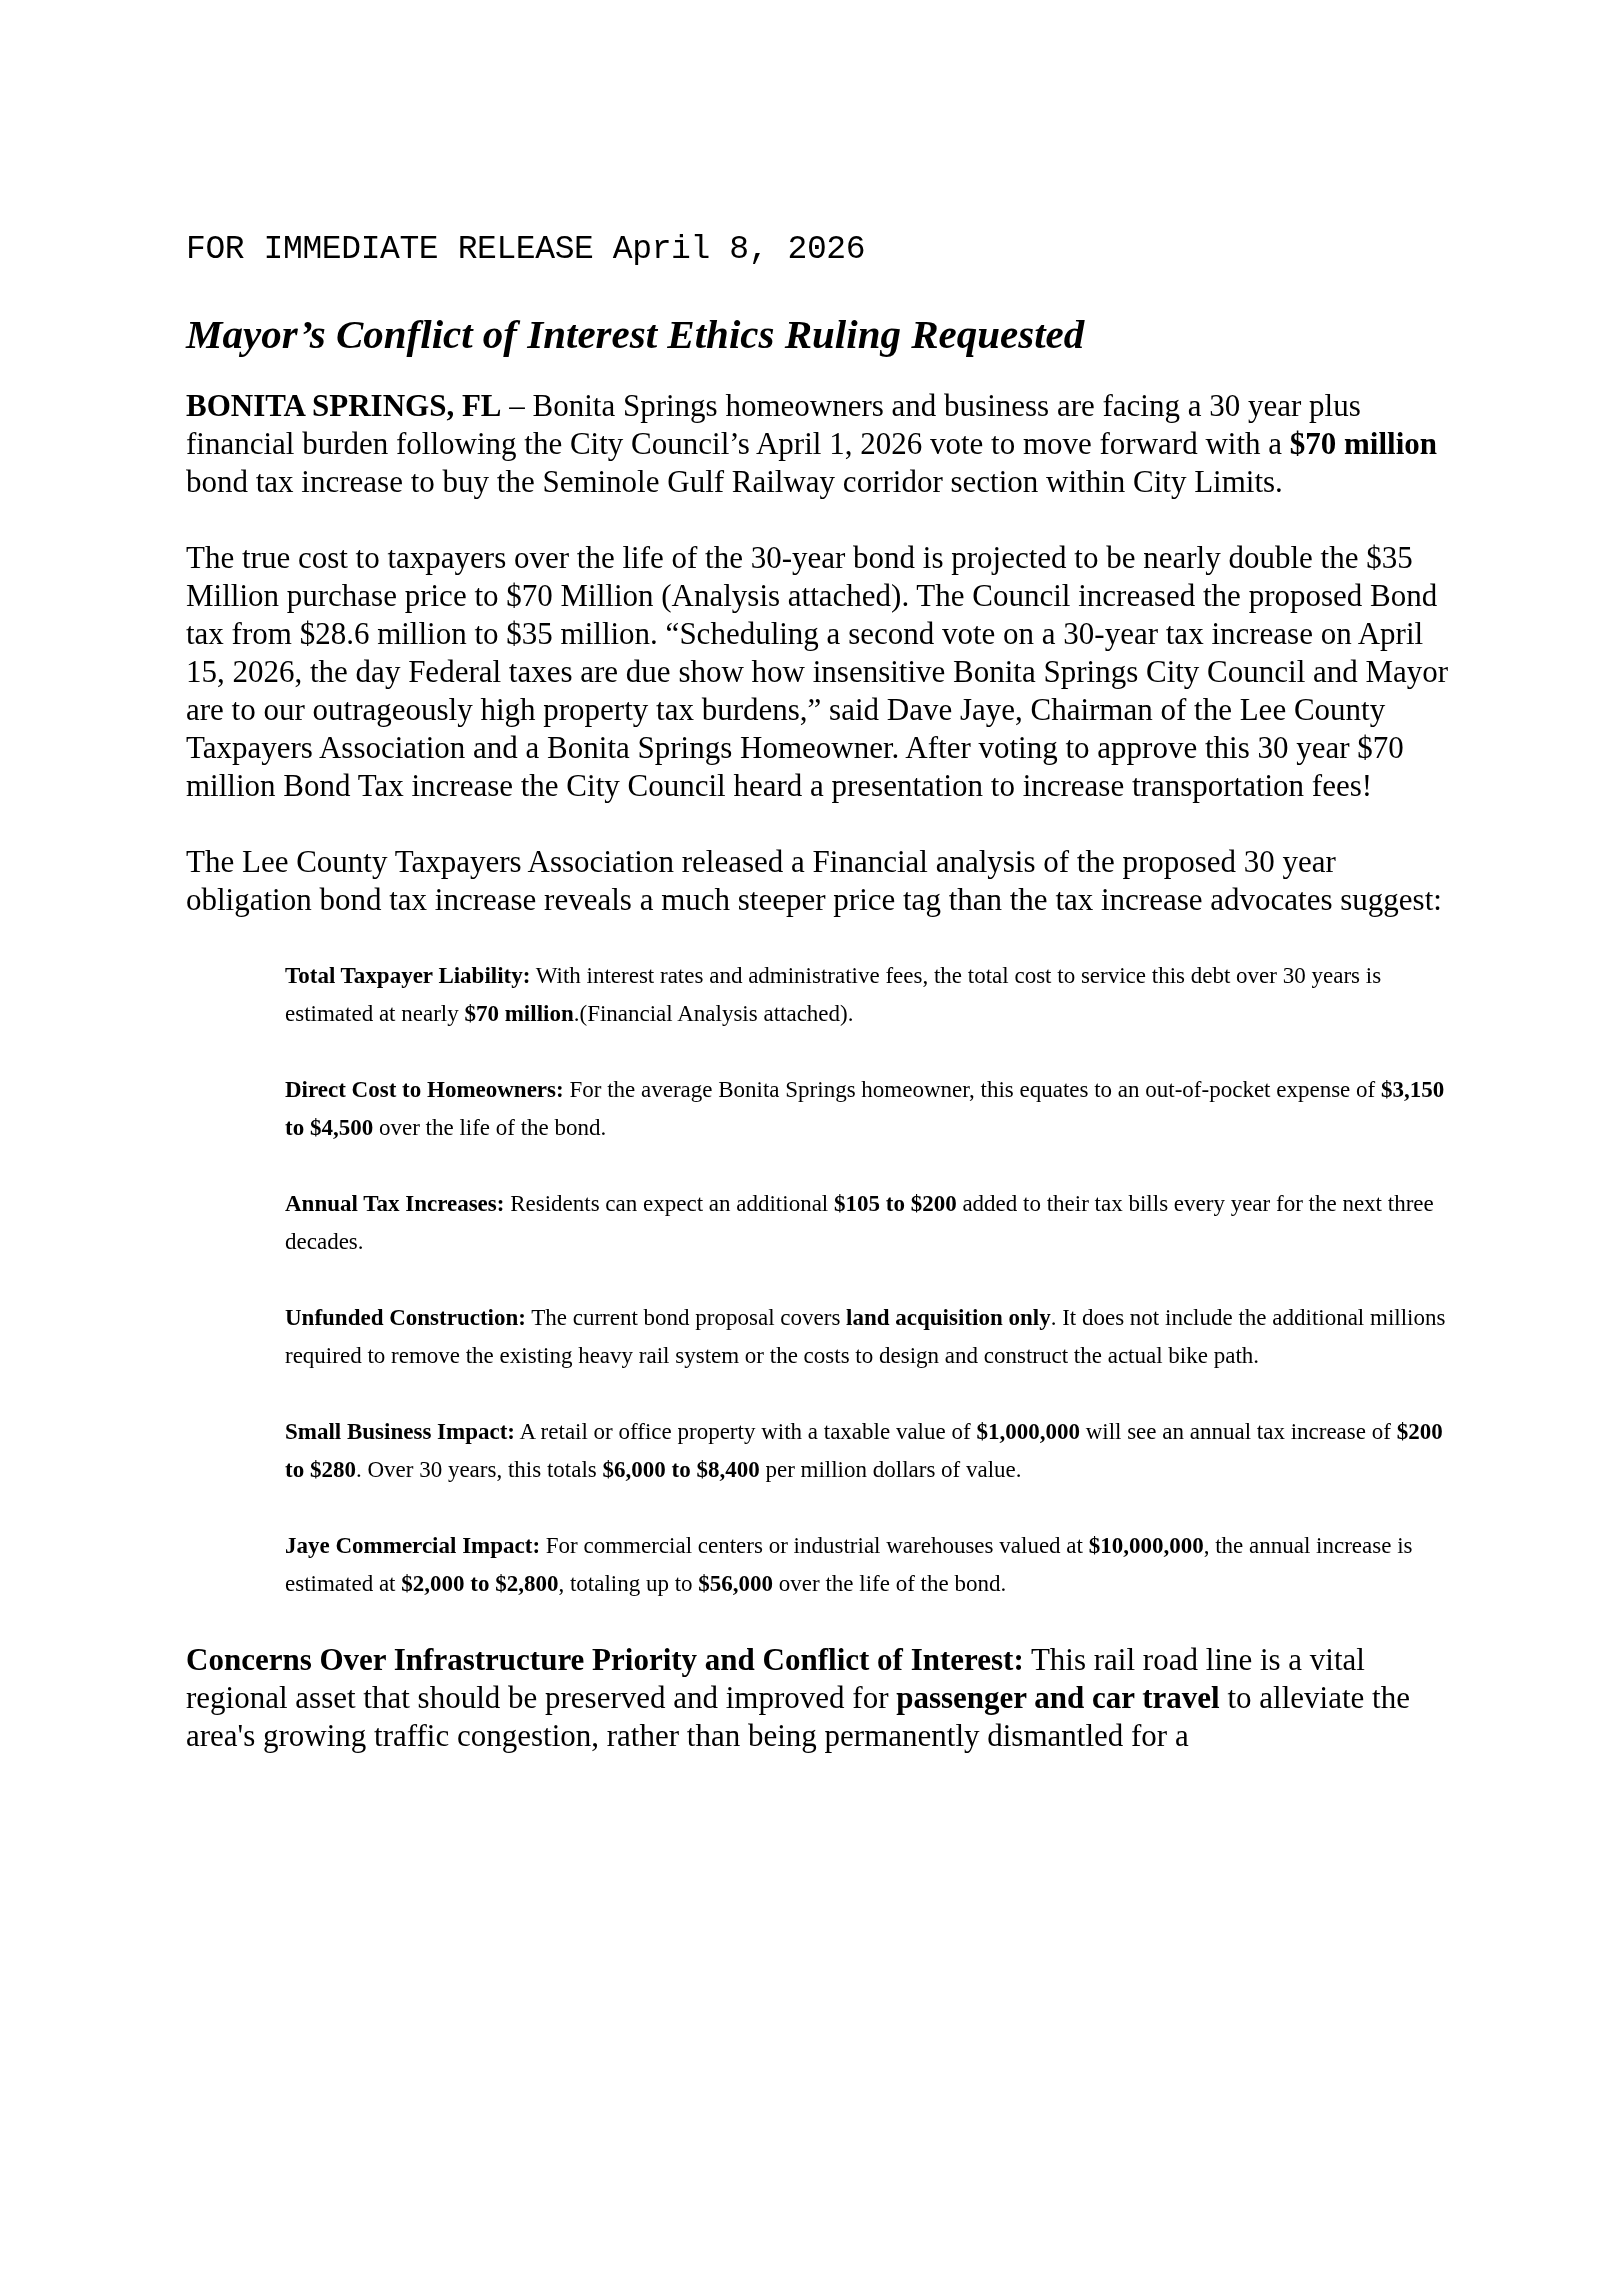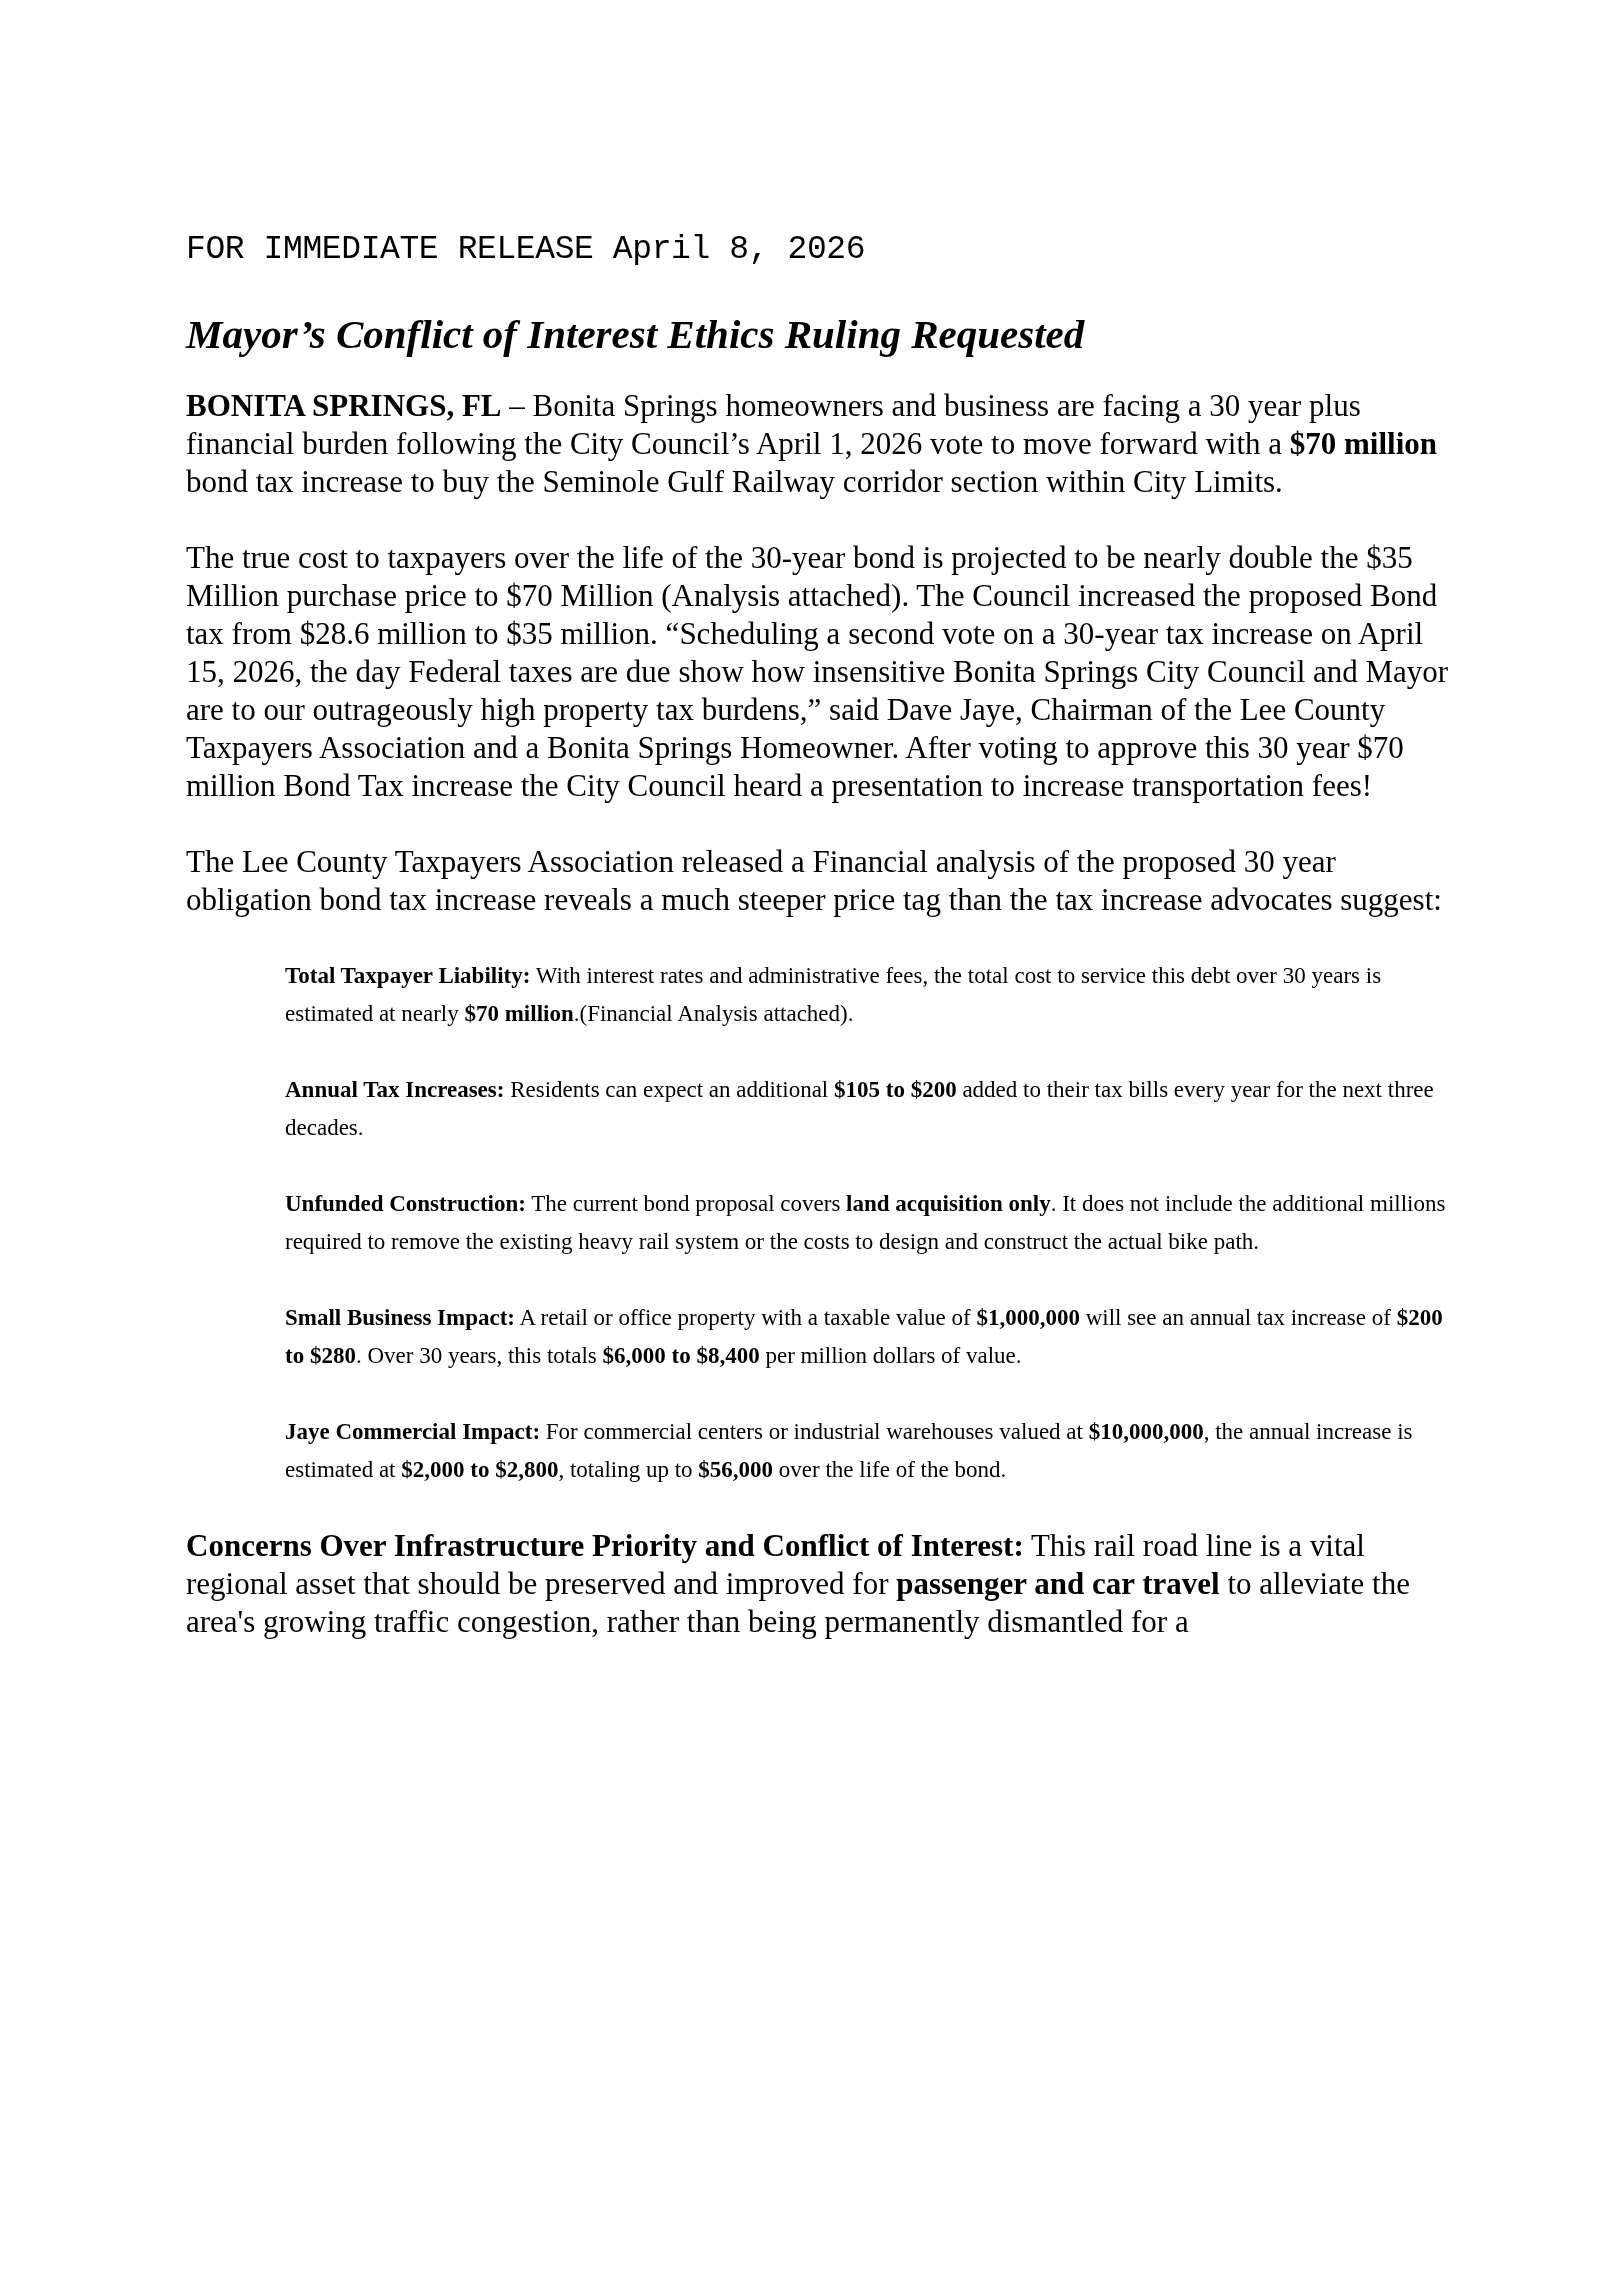--- a/index.html
+++ b/index.html
@@ -75,20 +75,21 @@
     <div class="subhead">Mayor’s Conflict of Interest Ethics Ruling Requested</div>
 
     <p class="para"><b>BONITA SPRINGS, FL</b><span> – Bonita Springs homeowners and business are facing a 30 year plus financial burden following the City Council’s April 1, 2026 vote to move forward with a </span><b>$70 million</b><span> bond tax increase to buy the Seminole Gulf Railway corridor section within City Limits.</span></p>
 
     <p class="para">The true cost to taxpayers over the life of the 30-year bond is projected to be nearly double the $35 Million purchase price to $70 Million (Analysis attached). The Council increased the proposed Bond tax from $28.6 million to $35 million. “Scheduling a second vote on a 30-year tax increase on April 15, 2026, the day Federal taxes are due show how insensitive Bonita Springs City Council and Mayor are to our outrageously high property tax burdens,” said Dave Jaye, Chairman of the Lee County Taxpayers Association and a Bonita Springs Homeowner. After voting to approve this 30 year $70 million Bond Tax increase the City Council heard a presentation to increase transportation fees!</p>
 
     <p class="para">The Lee County Taxpayers Association released a Financial analysis of the proposed 30 year obligation bond tax increase reveals a much steeper price tag than the tax increase advocates suggest:</p>
 
     <div id="items-list">
         <p class="item"><b>Total Taxpayer Liability:</b><span> With interest rates and administrative fees, the total cost to service this debt over 30 years is estimated at nearly </span><b>$70 million</b><span>.(Financial Analysis attached).</span></p>
+        <p class="item"><b>Direct Cost to Homeowners:</b><span> For the average Bonita Springs homeowner, this equates to an out-of-pocket expense of </span><b>$3,150 to $4,500</b><span> over the life of the bond.</span></p>
         <p class="item"><b>Annual Tax Increases:</b><span> Residents can expect an additional </span><b>$105 to $200</b><span> added to their tax bills every year for the next three decades.</span></p>
         <p class="item"><b>Unfunded Construction:</b><span> The current bond proposal covers </span><b>land acquisition only</b><span>. It does not include the additional millions required to remove the existing heavy rail system or the costs to design and construct the actual bike path.</span></p>
         <p class="item"><b>Small Business Impact:</b><span> A retail or office property with a taxable value of </span><b>$1,000,000</b><span> will see an annual tax increase of </span><b>$200 to $280</b><span>. Over 30 years, this totals </span><b>$6,000 to $8,400</b><span> per million dollars of value.</span></p>
         <p class="item"><b>Jaye Commercial Impact:</b><span> For commercial centers or industrial warehouses valued at </span><b>$10,000,000</b><span>, the annual increase is estimated at </span><b>$2,000 to $2,800</b><span>, totaling up to </span><b>$56,000</b><span> over the life of the bond.</span></p>
       </div>
 
     <p class="para"><b>Concerns Over Infrastructure Priority and Conflict of Interest:</b><span> This rail road  line is a vital regional asset that should be preserved and improved for </span><b>passenger and car travel</b><span> to alleviate the area's growing traffic congestion, rather than being permanently dismantled for a</span></p>
 
   </div>
 </div>

